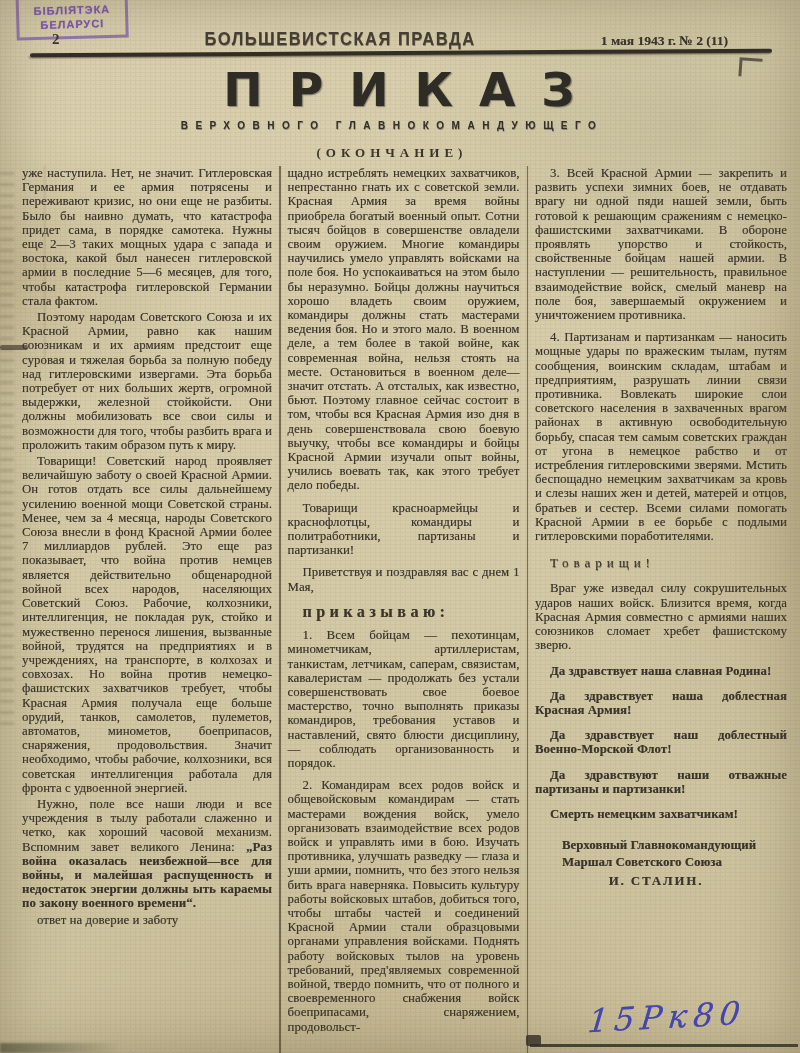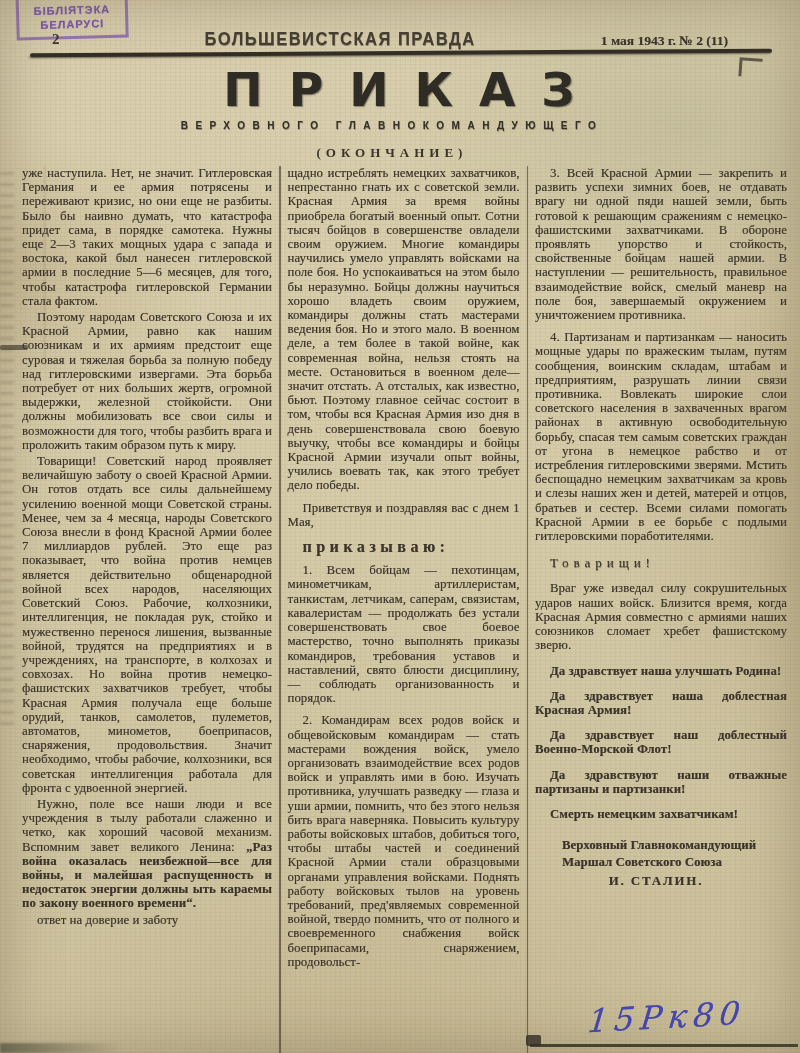--- a/index.html
+++ b/index.html
@@ -121,34 +121,35 @@
     <p class="ind">Поэтому народам Советского Союза и их Красной Армии, равно как нашим союзникам и их армиям предстоит еще суровая и тяжелая борьба за полную победу над гитлеровскими извергами. Эта борьба потребует от них больших жертв, огромной выдержки, железной стойкойсти. Они должны мобилизовать все свои силы и возможности для того, чтобы разбить врага и проложить таким образом путь к миру.</p>
     <p class="ind">Товарищи! Советский народ проявляет величайшую заботу о своей Красной Армии. Он готов отдать все силы дальнейшему усилению военной мощи Советской страны. Менее, чем за 4 месяца, народы Советского Союза внесли в фонд Красной Армии более 7 миллиардов рублей. Это еще раз показывает, что война против немцев является действительно общенародной войной всех народов, населяющих Советский Союз. Рабочие, колхозники, интеллигенция, не покладая рук, стойко и мужественно перенося лишения, вызванные войной, трудятся на предприятиях и в учреждениях, на транспорте, в колхозах и совхозах. Но война против немецко-фашистских захватчиков требует, чтобы Красная Армия получала еще больше орудий, танков, самолетов, пулеметов, автоматов, минометов, боеприпасов, снаряжения, продовольствия. Значит необходимо, чтобы рабочие, колхозники, вся советская интеллигенция работала для фронта с удвоенной энергией.</p>
     <p class="ind"><span>Нужно, поле все наши люди и все учреждения в тылу работали слаженно и четко, как хороший часовой механизм. Вспомним завет великого Ленина: </span><span class="b">„Раз война оказалась неизбежной—все для войны, и малейшая распущенность и недостаток энергии должны ыть караемы по закону военного времени“.</span></p>
     <p class="ind">ответ на доверие и заботу</p>
   </div>
 
   <div class="colrule"></div>
 
   <div class="col c2">
     <p>щадно истреблять немецких захватчиков, непрестанно гнать их с советской земли. Красная Армия за время войны приобрела богатый военный опыт. Сотни тысяч бойцов в совершенстве овладели своим оружием. Многие командиры научились умело управлять войсками на поле боя. Но успокаиваться на этом было бы неразумно. Бойцы должны научиться хорошо владеть своим оружием, командиры должны стать мастерами ведения боя. Но и этого мало. В военном деле, а тем более в такой войне, как современная война, нельзя стоять на месте. Остановиться в военном деле—значит отстать. А отсталых, как известно, бьют. Поэтому главное сейчас состоит в том, чтобы вся Красная Армия изо дня в день совершенствовала свою боевую выучку, чтобы все командиры и бойцы Красной Армии изучали опыт войны, учились воевать так, как этого требует дело победы.</p>
+    <p class="ind gap">Товарищи красноармейцы и краснофлотцы, командиры и политработники, партизаны и партизанки!</p>
     <p class="ind gap">Приветствуя и поздравляя вас с днем 1 Мая,</p>
     <p class="order-head">приказываю:</p>
     <p class="ind gap">1. Всем бойцам — пехотинцам, минометчикам, артиллеристам, танкистам, летчикам, саперам, связистам, кавалеристам — продолжать без устали совершенствовать свое боевое мастерство, точно выполнять приказы командиров, требования уставов и наставлений, свято блюсти дисциплину, — соблюдать организованность и порядок.</p>
     <p class="ind gap">2. Командирам всех родов войск и общевойсковым командирам — стать мастерами вождения войск, умело организовать взаимодействие всех родов войск и управлять ими в бою. Изучать противника, улучшать разведку — глаза и уши армии, помнить, что без этого нельзя бить врага наверняка. Повысить культуру работы войсковых штабов, добиться того, чтобы штабы частей и соединений Красной Армии стали образцовыми органами управления войсками. Поднять работу войсковых тылов на уровень требований, пред'являемых современной войной, твердо помнить, что от полного и своевременного снабжения войск боеприпасами, снаряжением, продовольст-</p>
   </div>
 
   <div class="colrule"></div>
 
   <div class="col c3">
     <p class="ind">3. Всей Красной Армии — закрепить и развить успехи зимних боев, не отдавать врагу ни одной пяди нашей земли, быть готовой к решающим сражениям с немецко-фашистскими захватчиками. В обороне проявлять упорство и стойкость, свойственные бойцам нашей армии. В наступлении — решительность, правильное взаимодействие войск, смелый маневр на поле боя, завершаемый окружением и уничтожением противника.</p>
     <p class="ind gap">4. Партизанам и партизанкам — наносить мощные удары по вражеским тылам, путям сообщения, воинским складам, штабам и предприятиям, разрушать линии связи противника. Вовлекать широкие слои советского населения в захваченных врагом районах в активную освободительную борьбу, спасая тем самым советских граждан от угона в немецкое рабство и от истребления гитлеровскими зверями. Мстить беспощадно немецким захватчикам за кровь и слезы наших жен и детей, матерей и отцов, братьев и сестер. Всеми силами помогать Красной Армии в ее борьбе с подлыми гитлеровскими поработителями.</p>
     <p class="tov-head">Товарищи!</p>
     <p class="ind">Враг уже изведал силу сокрушительных ударов наших войск. Близится время, когда Красная Армия совместно с армиями наших союзников сломает хребет фашистскому зверю.</p>
-    <p class="slogan">Да здравствует наша улучшать Родина!</p>
+    <p class="slogan">Да здравствует наша славная Родина!</p>
     <p class="slogan">Да здравствует наша доблестная Красная Армия!</p>
     <p class="slogan">Да здравствует наш доблестный Военно-Морской Флот!</p>
     <p class="slogan">Да здравствуют наши отважные партизаны и партизанки!</p>
     <p class="slogan">Смерть немецким захватчикам!</p>
     <div class="sig">
       <div class="l1">Верховный Главнокомандующий</div>
       <div class="l2">Маршал Советского Союза</div>
       <div class="l3">И. СТАЛИН.</div>
     </div>
   </div>

